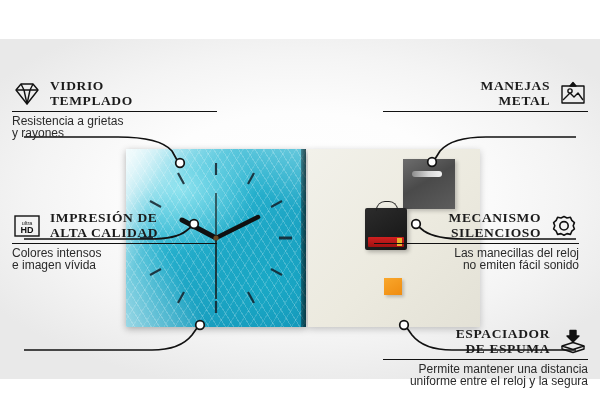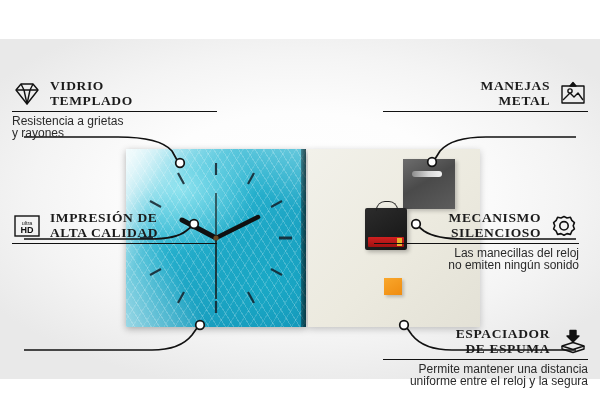--- a/index.html
+++ b/index.html
@@ -189,20 +189,22 @@
     <div class="co-head">
       <svg class="ico" viewBox="0 0 30 26">
         <rect x="3" y="3" width="24" height="20" fill="none" stroke="#111" stroke-width="1.4"></rect>
         <text x="15" y="11.5" font-family="Liberation Sans, sans-serif" font-size="5.4" text-anchor="middle" fill="#111">ultra</text>
         <text x="15" y="20" font-family="Liberation Sans, sans-serif" font-size="9" font-weight="bold" text-anchor="middle" fill="#111">HD</text>
       </svg>
       <div class="co-title">IMPRESIÓN DE
 ALTA CALIDAD</div>
     </div>
     <div class="co-rule"></div>
+    <div class="co-sub">Colores intensos
+e imagen vívida</div>
   </div>
 
 
   <div class="callout right" id="c-manejas">
     <div class="co-head">
       <div class="co-title">MANEJAS
 METAL</div>
       <svg class="ico" viewBox="0 0 30 26">
         <g fill="none" stroke="#111" stroke-width="1.4" stroke-linejoin="round">
           <path d="M12,5 L15,1.5 L18,5 Z" fill="#111"></path>
@@ -221,21 +223,21 @@
 SILENCIOSO</div>
       <svg class="ico" viewBox="0 0 30 26">
         <g fill="none" stroke="#111" stroke-width="1.6" stroke-linejoin="round">
           <path d="M15,3.5 L18,5 L21.4,4.2 L22.8,7.4 L25.4,9.6 L24.2,12.8 L25.4,16 L22.8,18.2 L21.4,21.4 L18,20.6 L15,22.2 L12,20.6 L8.6,21.4 L7.2,18.2 L4.6,16 L5.8,12.8 L4.6,9.6 L7.2,7.4 L8.6,4.2 L12,5 Z"></path>
           <circle cx="15" cy="12.8" r="4.2"></circle>
         </g>
       </svg>
     </div>
     <div class="co-rule"></div>
     <div class="co-sub">Las manecillas del reloj
-no emiten ningún sonido</div>
+no emiten fácil sonido</div>
   </div>
 
   <div class="callout right" id="c-espaciador">
     <div class="co-head">
       <div class="co-title">ESPACIADOR
 DE ESPUMA</div>
       <svg class="ico" viewBox="0 0 30 26">
         <g fill="none" stroke="#111" stroke-width="1.4" stroke-linejoin="round">
           <path d="M12,1.5 L18,1.5 L18,7 L21,7 L15,13 L9,7 L12,7 Z" fill="#111"></path>
           <path d="M15,13.5 L26,17 L15,20.5 L4,17 Z"></path>

